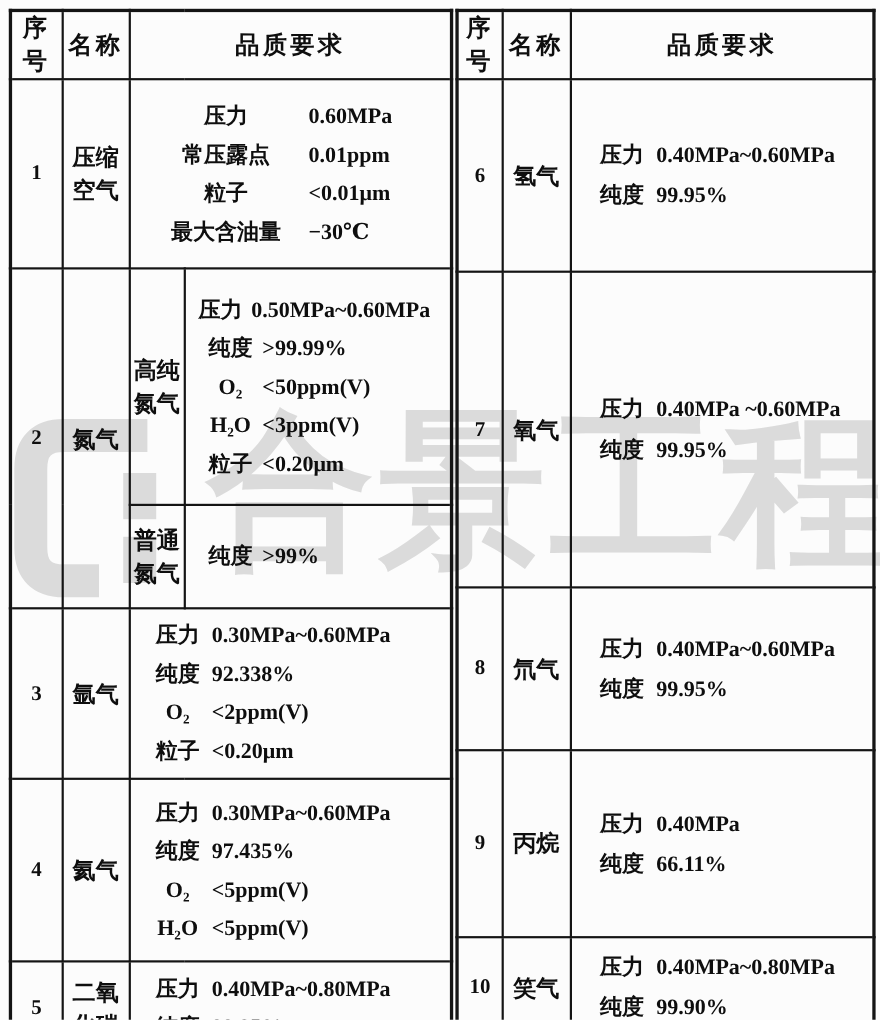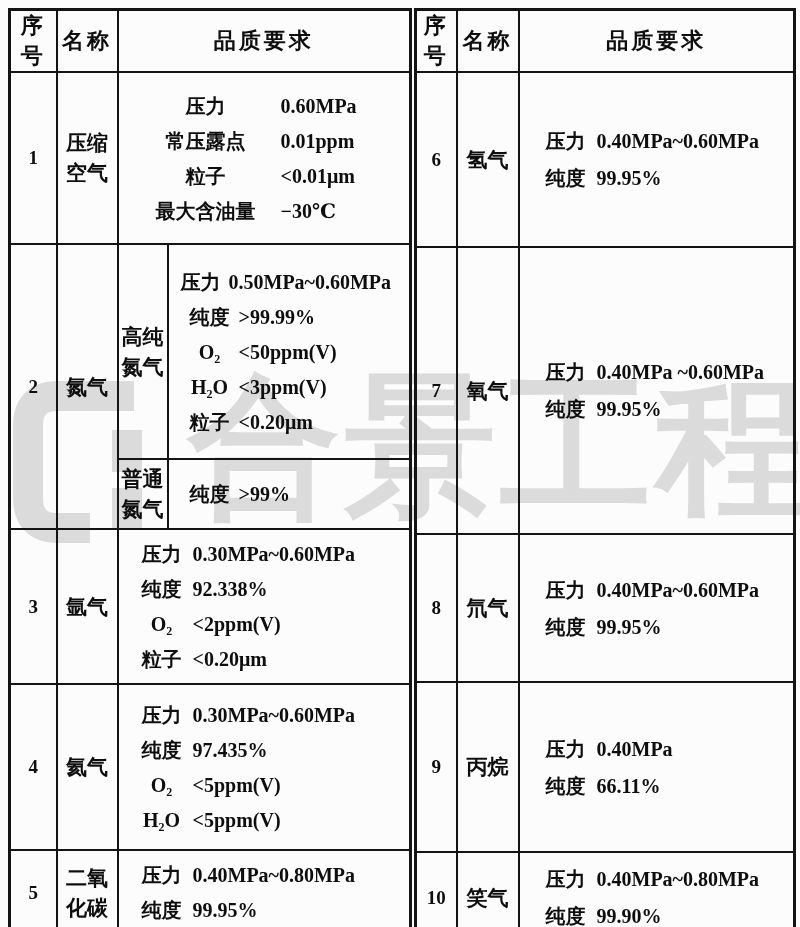--- a/index.html
+++ b/index.html
@@ -114,21 +114,21 @@
       <div class="sl">
             <span class="slb">H₂O</span>
             <span class="slv">&lt;3ppm(V)</span>
           </div>
       <div class="sl">
             <span class="slb">粒子</span>
             <span class="slv">&lt;0.20μm</span>
           </div>
     </td>
   </tr>
-  <tr style="height:70px">
+  <tr style="height:94px">
     <td class="name">
       <div>普通</div>
       <div>氮气</div>
     </td>
     <td class="specs lw58">
       <div class="sl">
             <span class="slb">纯度</span>
             <span class="slv">&gt;99%</span>
           </div>
     </td>

